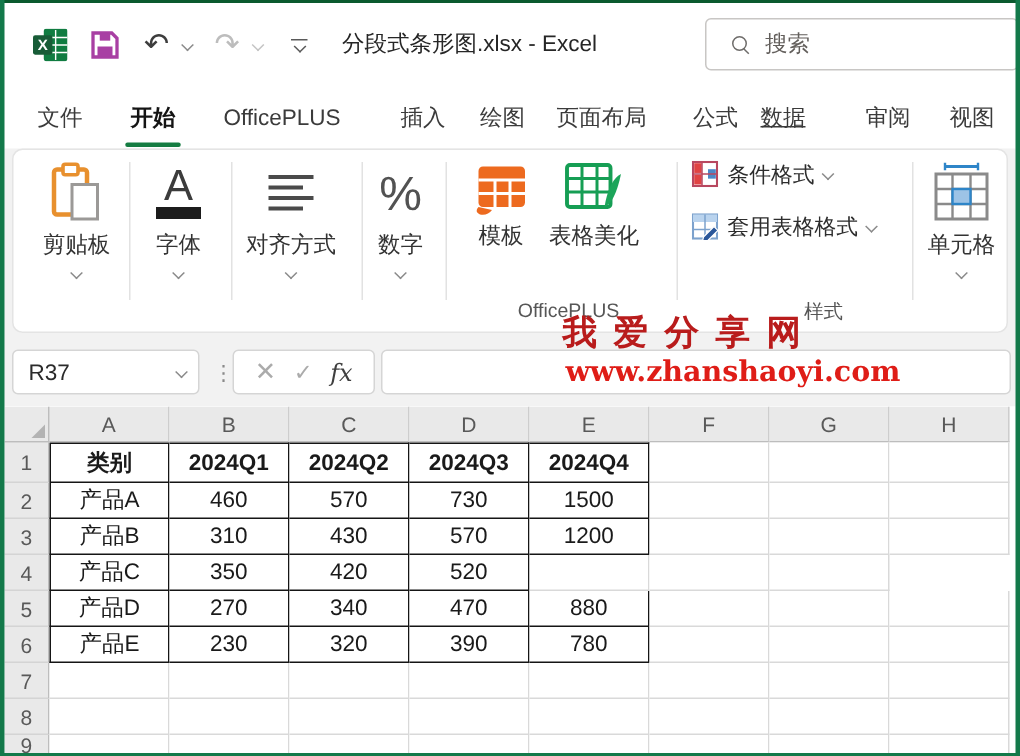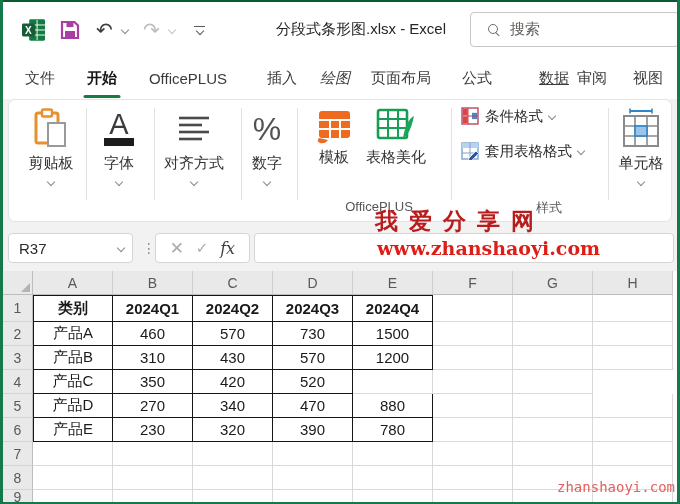--- a/index.html
+++ b/index.html
@@ -126,44 +126,44 @@
       </div>
     <div class="tb-item" style="left:166px;">
         <span class="chv sm light"></span>
       </div>
     <div class="tb-item" style="left:191px;">
       <span class="qat-custom">
           <span class="bar"></span>
           <span class="chv sm"></span>
         </span>
     </div>
-    <div class="tb-item" style="left:225px;margin-left:48px;">
+    <div class="tb-item" style="left:225px;">
       <span class="file-title">分段式条形图.xlsx  -  Excel</span>
     </div>
     <div class="search-box">
       <span class="mag">
           <span class="ring"></span>
           <span class="tail"></span>
         </span>
       <span class="search-text">搜索</span>
     </div>
   </div>
 
   <div id="tabrow">
     <div class="tab" style="left:17px;width:40px;">文件</div>
     <div class="tab active" style="left:77px;width:44px;align-items:center;">
       <span>开始</span>
       <span class="tab-underline"></span>
     </div>
     <div class="tab" style="left:135px;width:100px;">OfficePLUS</div>
     <div class="tab" style="left:257px;width:44px;">插入</div>
-    <div class="tab" style="left:310px;width:44px;font-style:italic;">绘图</div>
+    <div class="tab" style="left:310px;width:44px;">绘图</div>
     <div class="tab" style="left:361px;width:74px;">页面布局</div>
     <div class="tab" style="left:452px;width:44px;">公式</div>
-    <div class="tab" style="left:529px;width:44px;text-decoration:underline;">数据</div>
+    <div class="tab" style="left:497px;width:44px;text-decoration:underline;">数据</div>
     <div class="tab" style="left:623px;width:44px;">视图</div>
     <div class="tab" style="left:567px;width:44px;">审阅</div>
   </div>
 
   <div id="chrome-lower">
     <div id="ribbon-panel">
 
       <div class="gsep" style="left:77px;"></div>
       <div class="gsep" style="left:145px;"></div>
       <div class="gsep" style="left:232px;"></div>
@@ -411,19 +411,18 @@
         <div class="g-cell"></div>
         <div class="g-cell"></div>
         <div class="g-cell"></div>
         <div class="g-cell"></div>
         <div class="g-cell"></div>
       </div>
     </div>
 
   <div class="wm" id="wm-site">我爱分享网</div>
   <div class="wm" id="wm-url">www.zhanshaoyi.com</div>
-  <div class="wm" id="wm-corner">zhanshaoyi.com</div>
 
   <div class="edge edge-top"></div>
   <div class="edge edge-left"></div>
   <div class="edge edge-right"></div>
   <div class="edge edge-bottom"></div>
 </div>
 
 </body></html>

